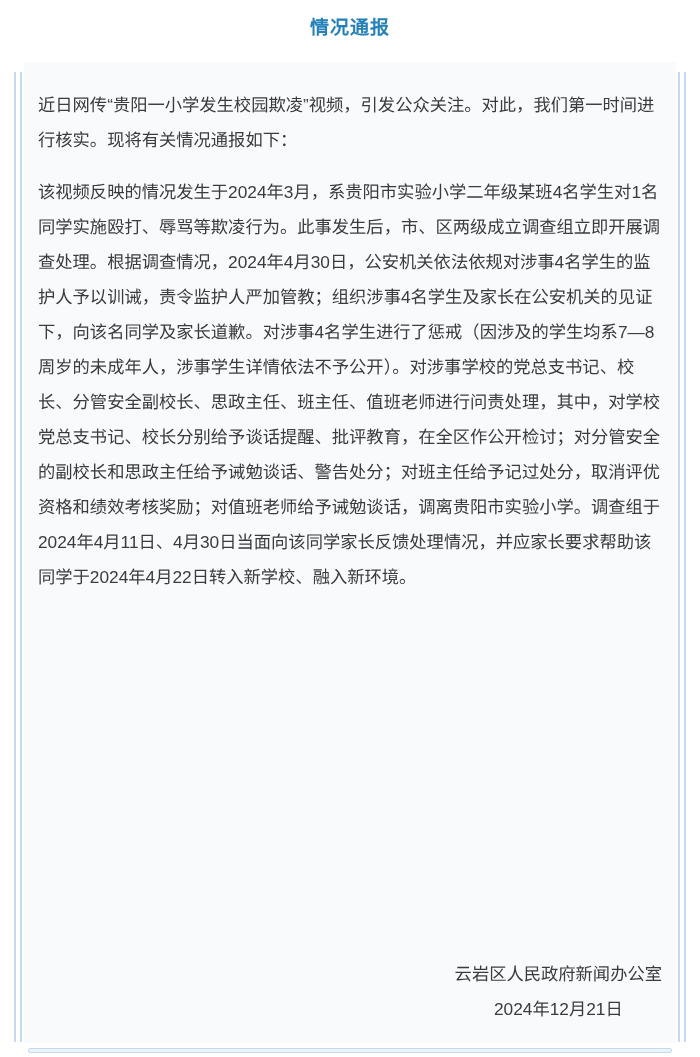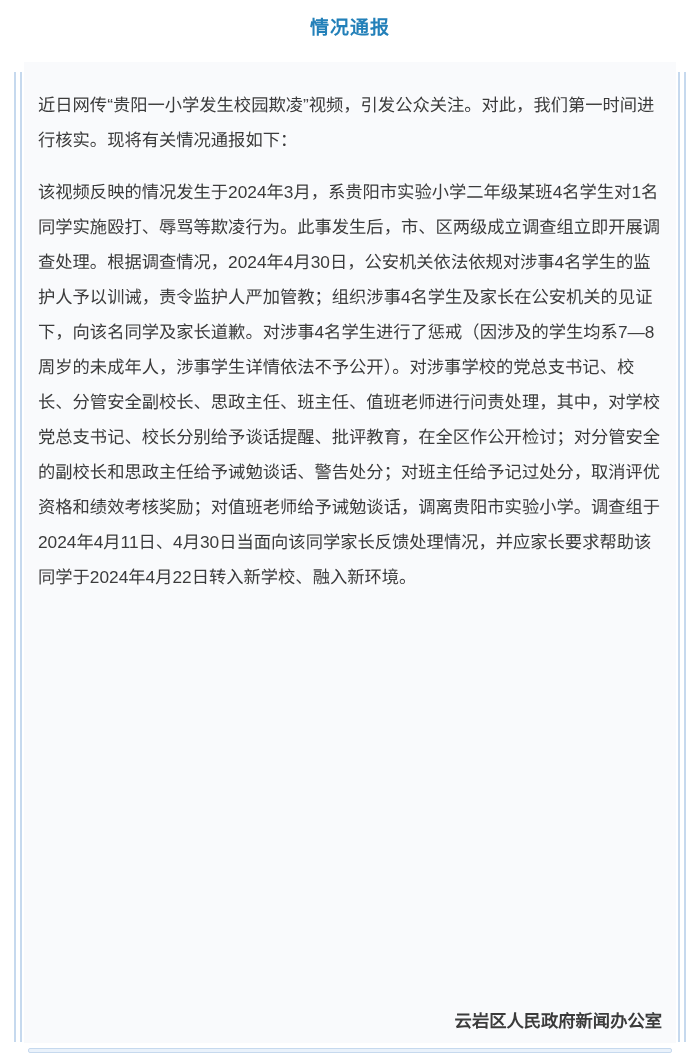--- a/index.html
+++ b/index.html
@@ -66,23 +66,22 @@
   .card-content p {
     font-size: 17.3px;
     line-height: 35px;
     color: var(--text);
     margin-bottom: 17px;
     word-break: break-all;
   }
   .signature {
     position: absolute;
     right: 14px;
-    bottom: 4px;
+    bottom: 16px;
     text-align: right;
-    font-weight: bold;
   }
   .signature-inner {
     display: inline-block;
     text-align: center;
   }
   .sig-line {
     display: block;
     font-size: 17.3px;
     line-height: 35px;
     color: var(--text);
@@ -100,16 +99,17 @@
   <div class="card-side card-side-right"></div>
   <div class="card-bar card-bar-bottom"></div>
 
   <div class="card-content">
     <p>近日网传“贵阳一小学发生校园欺凌”视频，引发公众关注。对此，我们第一时间进行核实。现将有关情况通报如下：</p>
     <p>该视频反映的情况发生于2024年3月，系贵阳市实验小学二年级某班4名学生对1名同学实施殴打、辱骂等欺凌行为。此事发生后，市、区两级成立调查组立即开展调查处理。根据调查情况，2024年4月30日，公安机关依法依规对涉事4名学生的监护人予以训诫，责令监护人严加管教；组织涉事4名学生及家长在公安机关的见证下，向该名同学及家长道歉。对涉事4名学生进行了惩戒（因涉及的学生均系7—8周岁的未成年人，涉事学生详情依法不予公开）。对涉事学校的党总支书记、校长、分管安全副校长、思政主任、班主任、值班老师进行问责处理，其中，对学校党总支书记、校长分别给予谈话提醒、批评教育，在全区作公开检讨；对分管安全的副校长和思政主任给予诫勉谈话、警告处分；对班主任给予记过处分，取消评优资格和绩效考核奖励；对值班老师给予诫勉谈话，调离贵阳市实验小学。调查组于2024年4月11日、4月30日当面向该同学家长反馈处理情况，并应家长要求帮助该同学于2024年4月22日转入新学校、融入新环境。</p>
 
     <div class="signature">
       <span class="signature-inner">
         <span class="sig-line">云岩区人民政府新闻办公室</span>
+        <span class="sig-line">2024年12月21日</span>
       </span>
     </div>
   </div>
 </div>
 
 </body></html>

